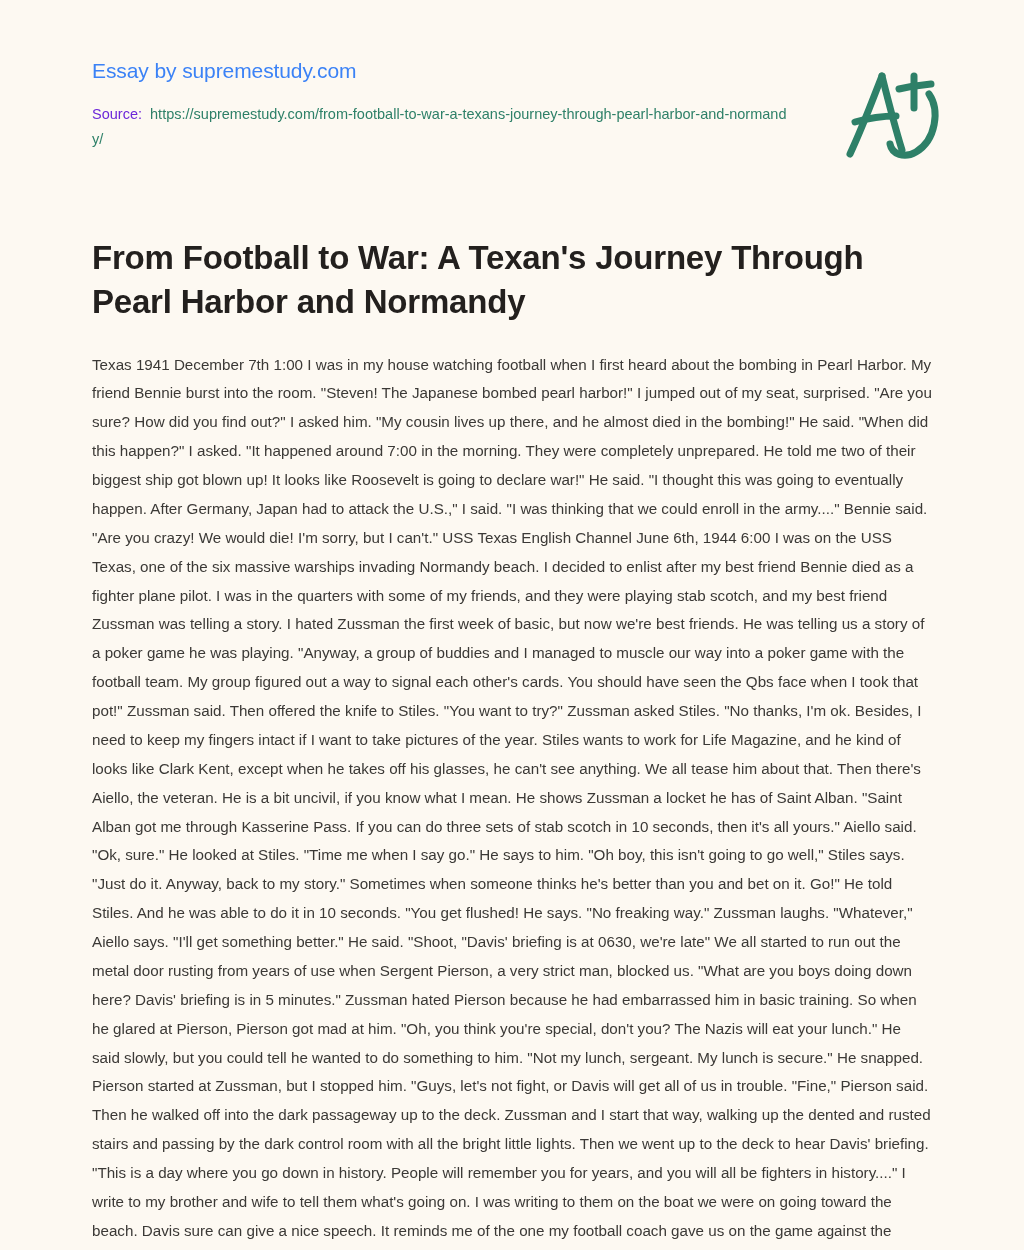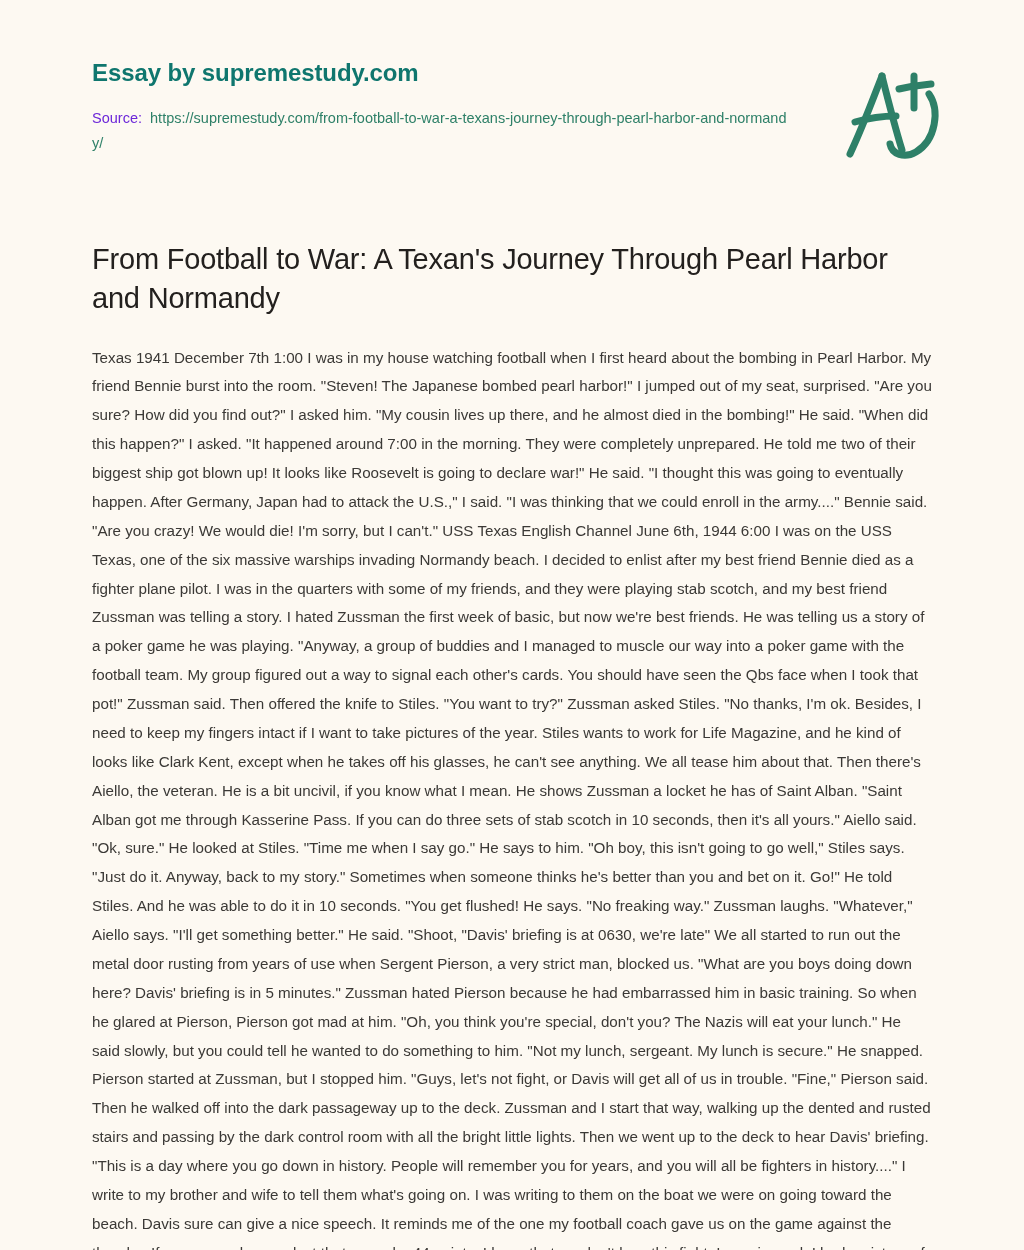--- a/index.html
+++ b/index.html
@@ -29,23 +29,23 @@
     position: relative;
     padding: 58px 92px 0 92px;
     box-sizing: border-box;
   }
 
   .header-text {
     width: 700px;
   }
 
   .essay-by {
-    font-size: 24px;
-    font-weight: bold;
-    color: #0f766e;
+    font-size: 21px;
+    font-weight: normal;
+    color: #3b82f6;
     letter-spacing: -0.1px;
     line-height: 1.25;
     margin: 0 0 18px 0;
   }
 
   .source-line {
     font-size: 14.5px;
     line-height: 1.72;
     color: #6f6f6f;
     margin: 0;
@@ -75,23 +75,23 @@
     height: 104px;
   }
 
   
   .article {
     padding: 0 92px;
     box-sizing: border-box;
   }
 
   .article-title {
-    font-size: 29px;
+    font-size: 33px;
     line-height: 1.34;
-    font-weight: normal;
+    font-weight: bold;
     color: #23201e;
     letter-spacing: -0.2px;
     margin: 0;
     padding-top: 84px;
     width: 830px;
   }
 
   .article-body {
     font-size: 15.2px;
     line-height: 1.90;

